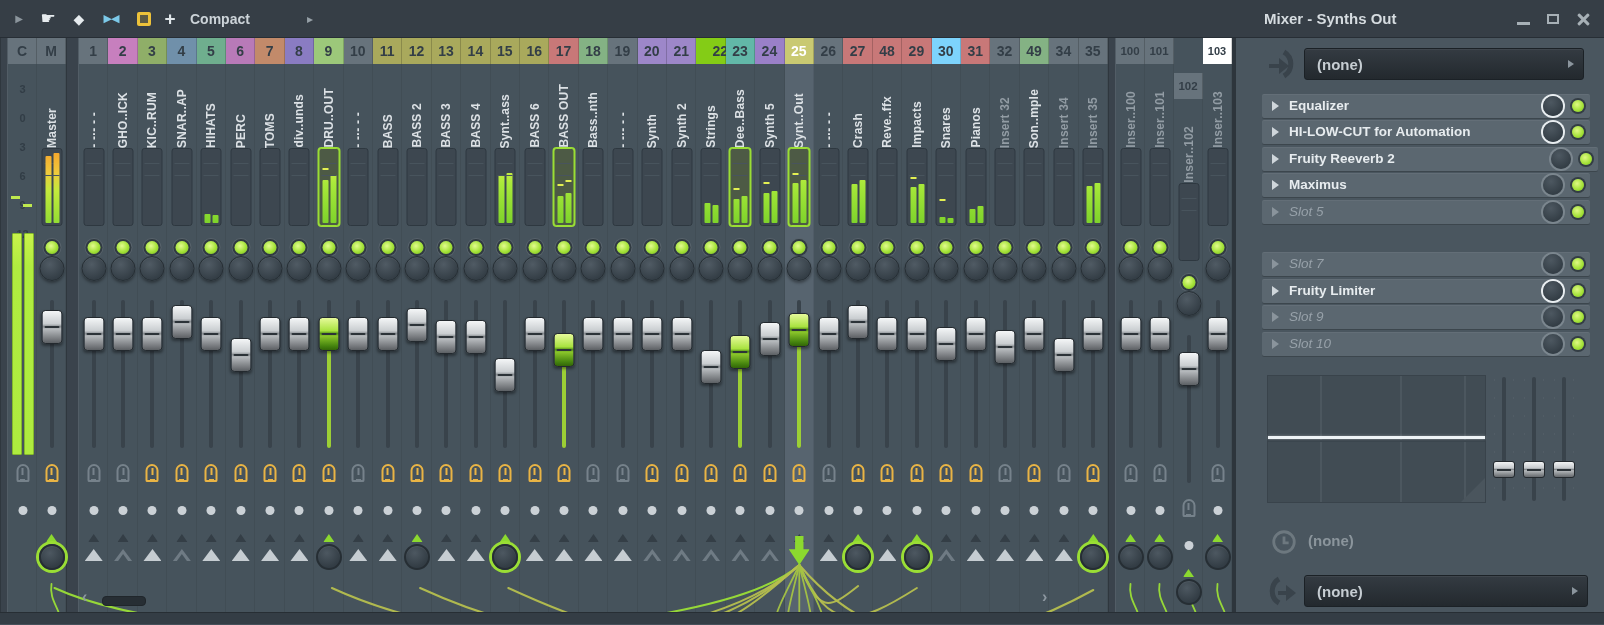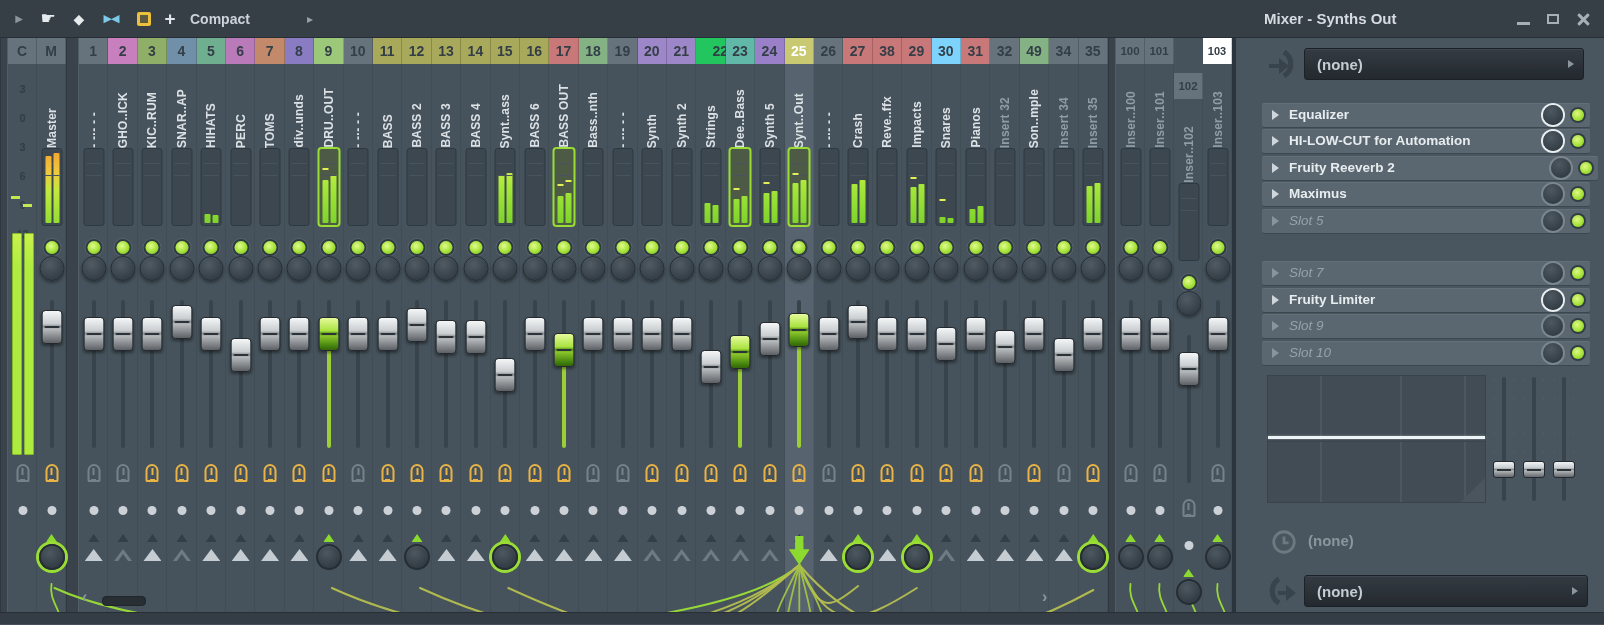--- a/index.html
+++ b/index.html
@@ -85,21 +85,21 @@
 
   
   #panel-border{position:absolute;left:1232px;top:38px;width:4px;height:587px;background:#2d353c;z-index:5}
   #panel{position:absolute;left:1236px;top:38px;width:368px;height:587px;background:#4a565f;z-index:5}
   .drop{position:absolute;background:linear-gradient(#343b42,#23292e);border:1px solid #1b2126;border-radius:3px;
     box-shadow:inset 0 1px 0 rgba(255,255,255,.06);color:#c6cdd2;font-weight:700;font-size:15px;
     display:flex;align-items:center;padding:0 12px;box-sizing:border-box;cursor:pointer}
   .dchev{position:absolute;right:9px;top:50%;transform:translateY(-50%);width:0;height:0;
     border-left:6px solid #8b959d;border-top:4px solid transparent;border-bottom:4px solid transparent}
   .io-icon{position:absolute;width:32px;height:32px}
-  #fx-slots{position:absolute;left:26px;top:65px;width:328px;height:286px}
+  #fx-slots{position:absolute;left:26px;top:56px;width:328px;height:286px}
   .fxrow{position:absolute;left:0;width:328px;height:24px;background:#5b6770;border-radius:2px;cursor:pointer;
     box-shadow:inset 0 1px 0 rgba(255,255,255,.05),0 1px 0 rgba(0,0,0,.18)}
   .fxarrow{position:absolute;left:10px;top:7px;width:0;height:0;border-left:7px solid #cfd6db;
     border-top:5px solid transparent;border-bottom:5px solid transparent}
   .fxarrow.empty{border-left-color:#8a949c}
   .fxlabel{position:absolute;left:27px;top:0;line-height:24px;font-size:13.5px;font-weight:700;color:#e7ecef;white-space:nowrap}
   .fxlabel.empty{font-style:italic;font-weight:400;color:#97a1a9}
   .fxknob{position:absolute;right:27px;top:2px;width:20px;height:20px;border-radius:50%;cursor:pointer;
     background:radial-gradient(circle at 40% 32%,#4d5861,#343e46 70%);box-shadow:0 0 0 2px #e8edf0}
   .fxknob.gray{box-shadow:0 0 0 2px #7b868e}
@@ -526,21 +526,21 @@
           <div class="ftrack"></div>
           <div class="fthumb" style="top: 279px;"></div>
           <div class="lamp on"></div>
           <div class="dot"></div>
           <div class="stri"></div>
           <div class="btri dim">
             <div class="btri-in"></div>
           </div>
         </div>
         <div class="strip" style="left: 696.4px; width: 29.4px;">
-          <div class="hdr" style="background: #22c55e; padding-left: 16px;">22</div>
+          <div class="hdr" style="background: #84cc16; padding-left: 16px;">22</div>
           <div class="vname">
             <span>Strings</span>
           </div>
           <div class="mbox">
             <div class="mbar" style="left: 3px; height: 20px;"></div>
             <div class="mbar" style="left: 11px; height: 18px;"></div>
           </div>
           <div class="led"></div>
           <div class="knob pan"></div>
           <div class="ftrack"></div>
@@ -642,21 +642,21 @@
           <div class="led"></div>
           <div class="knob pan"></div>
           <div class="ftrack"></div>
           <div class="fthumb" style="top: 267px;"></div>
           <div class="lamp on"></div>
           <div class="dot"></div>
           <div class="stri green"></div>
           <div class="bknob green"></div>
         </div>
         <div class="strip" style="left: 872.8px; width: 29.4px;">
-          <div class="hdr" style="background: rgb(200, 120, 120);">38</div>
+          <div class="hdr" style="background: rgb(200, 120, 120);">48</div>
           <div class="vname">
             <span>Reve..ffx</span>
           </div>
           <div class="mbox"></div>
           <div class="led"></div>
           <div class="knob pan"></div>
           <div class="ftrack"></div>
           <div class="fthumb" style="top: 279px;"></div>
           <div class="lamp on"></div>
           <div class="dot"></div>

